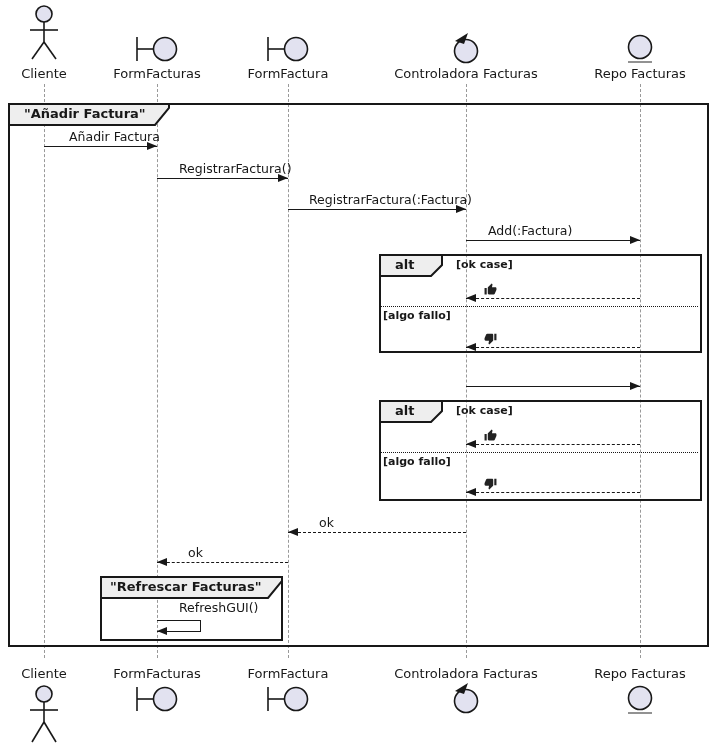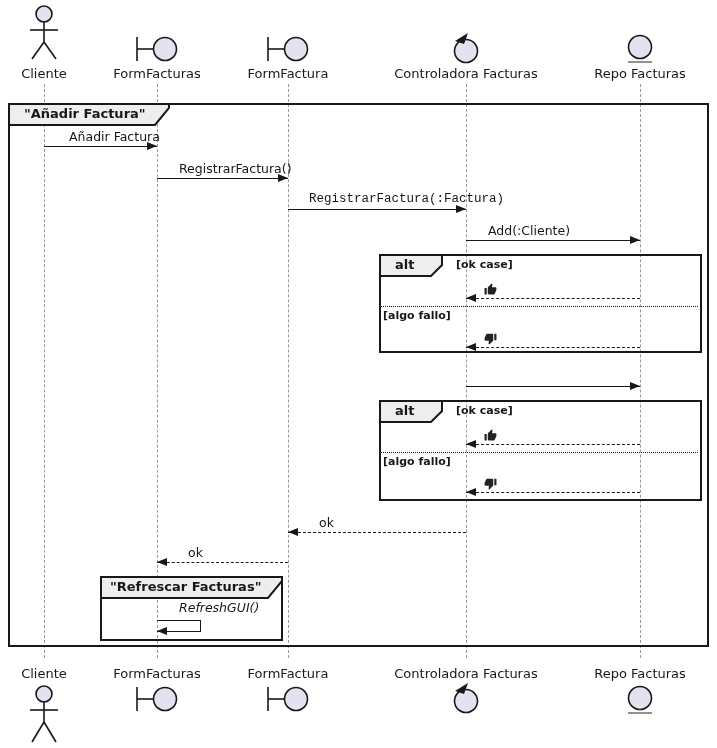--- a/index.html
+++ b/index.html
@@ -75,25 +75,25 @@
   <div class="pent-label" style="left:24px;top:106px;">"Añadir Factura"</div>
 
   <div class="msg-label" style="left:57px;top:129px;">Añadir Factura</div>
   <div class="line-solid" style="left:44px;top:146px;width:113px;"></div>
   <div class="ah-r" style="left:147px;top:142px;"></div>
 
   <div class="msg-label" style="left:167px;top:161px;">RegistrarFactura()</div>
   <div class="line-solid" style="left:157px;top:178px;width:131px;"></div>
   <div class="ah-r" style="left:278px;top:174px;"></div>
 
-  <div class="msg-label" style="left:297px;top:192px;font-family:Liberation Mono, monospace;">RegistrarFactura(:Factura)</div>
+  <div class="msg-label" style="left:297px;top:192px;">RegistrarFactura(:Factura)</div>
   <div class="line-solid" style="left:288px;top:209px;width:178px;"></div>
   <div class="ah-r" style="left:456px;top:205px;"></div>
 
-  <div class="msg-label" style="left:476px;top:223px;">Add(:Cliente)</div>
+  <div class="msg-label" style="left:476px;top:223px;">Add(:Factura)</div>
   <div class="line-solid" style="left:466px;top:240px;width:174px;"></div>
   <div class="ah-r" style="left:630px;top:236px;"></div>
 
   <div class="altbox" style="left:379px;top:254px;width:319px;height:95px;"></div>
   <svg class="pent" style="left:379px;top:254px;" width="66" height="23" viewBox="0 0 66 23">
     <polygon points="1,1 63,1 63,11 52,22 1,22" fill="#EEEEEE" stroke="#181818" stroke-width="2"></polygon>
   </svg>
   <div class="pent-label" style="left:395px;top:257px;">alt</div>
   <div class="guard" style="left:456px;top:258px;">[ok case]</div>
   <svg class="thumb" style="left:484px;top:283px;" width="13" height="13" viewBox="0 0 24 24">
@@ -137,21 +137,21 @@
 
   <div class="msg-label" style="left:176px;top:545px;">ok</div>
   <div class="line-dashed" style="left:157px;top:562px;width:131px;"></div>
   <div class="ah-l" style="left:157px;top:558px;"></div>
 
   <div class="frame" style="left:100px;top:576px;width:179px;height:61px;"></div>
   <svg class="pent" style="left:100px;top:576px;" width="185" height="23" viewBox="0 0 185 23">
     <polygon points="1,1 182,1 182,5 168,22 1,22" fill="#EEEEEE" stroke="#181818" stroke-width="2"></polygon>
   </svg>
   <div class="pent-label" style="left:110px;top:579px;">"Refrescar Facturas"</div>
-  <div class="msg-label" style="left:167px;top:600px;font-style:italic;">RefreshGUI()</div>
+  <div class="msg-label" style="left:167px;top:600px;">RefreshGUI()</div>
   <div class="line-solid" style="left:157px;top:620px;width:44px;"></div>
   <div class="vline" style="left:200px;top:620px;height:11px;"></div>
   <div class="line-solid" style="left:157px;top:631px;width:44px;"></div>
   <div class="ah-l" style="left:157px;top:627px;"></div>
 
   <div class="plabel" style="left:44px;top:666px;">Cliente</div>
   <div class="plabel" style="left:157px;top:666px;">FormFacturas</div>
   <div class="plabel" style="left:288px;top:666px;">FormFactura</div>
   <div class="plabel" style="left:466px;top:666px;">Controladora Facturas</div>
   <div class="plabel" style="left:640px;top:666px;">Repo Facturas</div>

